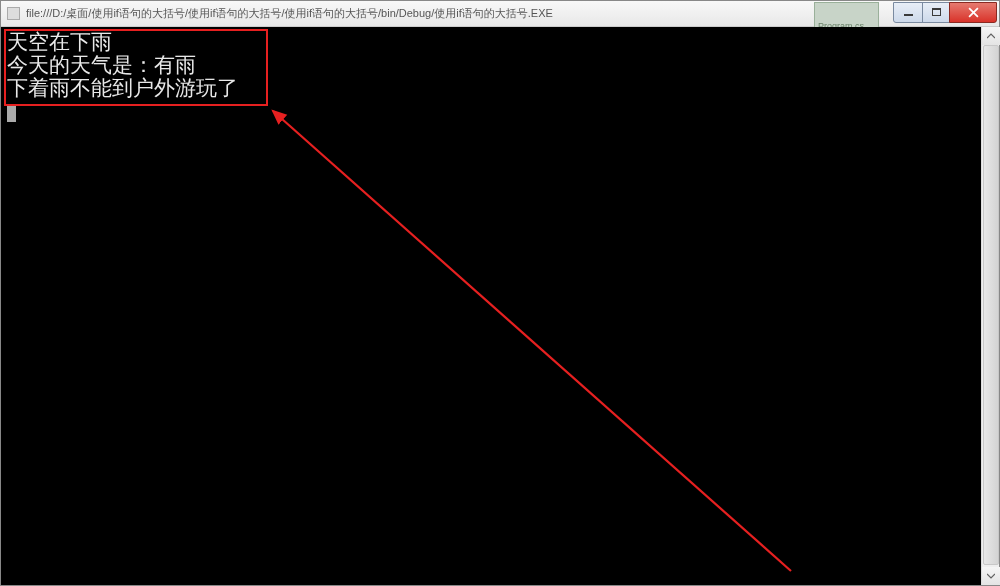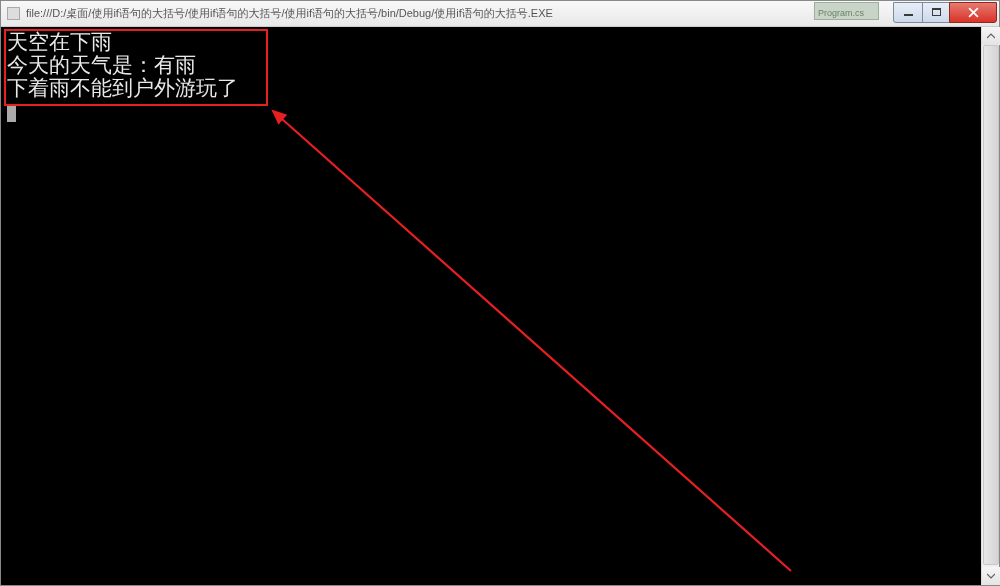--- a/index.html
+++ b/index.html
@@ -96,21 +96,21 @@
     .bg-hint {
       position: absolute;
       top: 1px;
       right: 120px;
       width: 65px;
       height: 18px;
       background: #c8d4c8;
       border: 1px solid #9ab09a;
       font-size: 9px;
       color: #698269;
-      padding: 5px 3px;
+      padding: 18px 3px;
       overflow: hidden;
     }
     .console-area {
       position: absolute;
       top: 26px;
       left: 0;
       right: 18px;
       bottom: 0;
       background: #000;
     }

